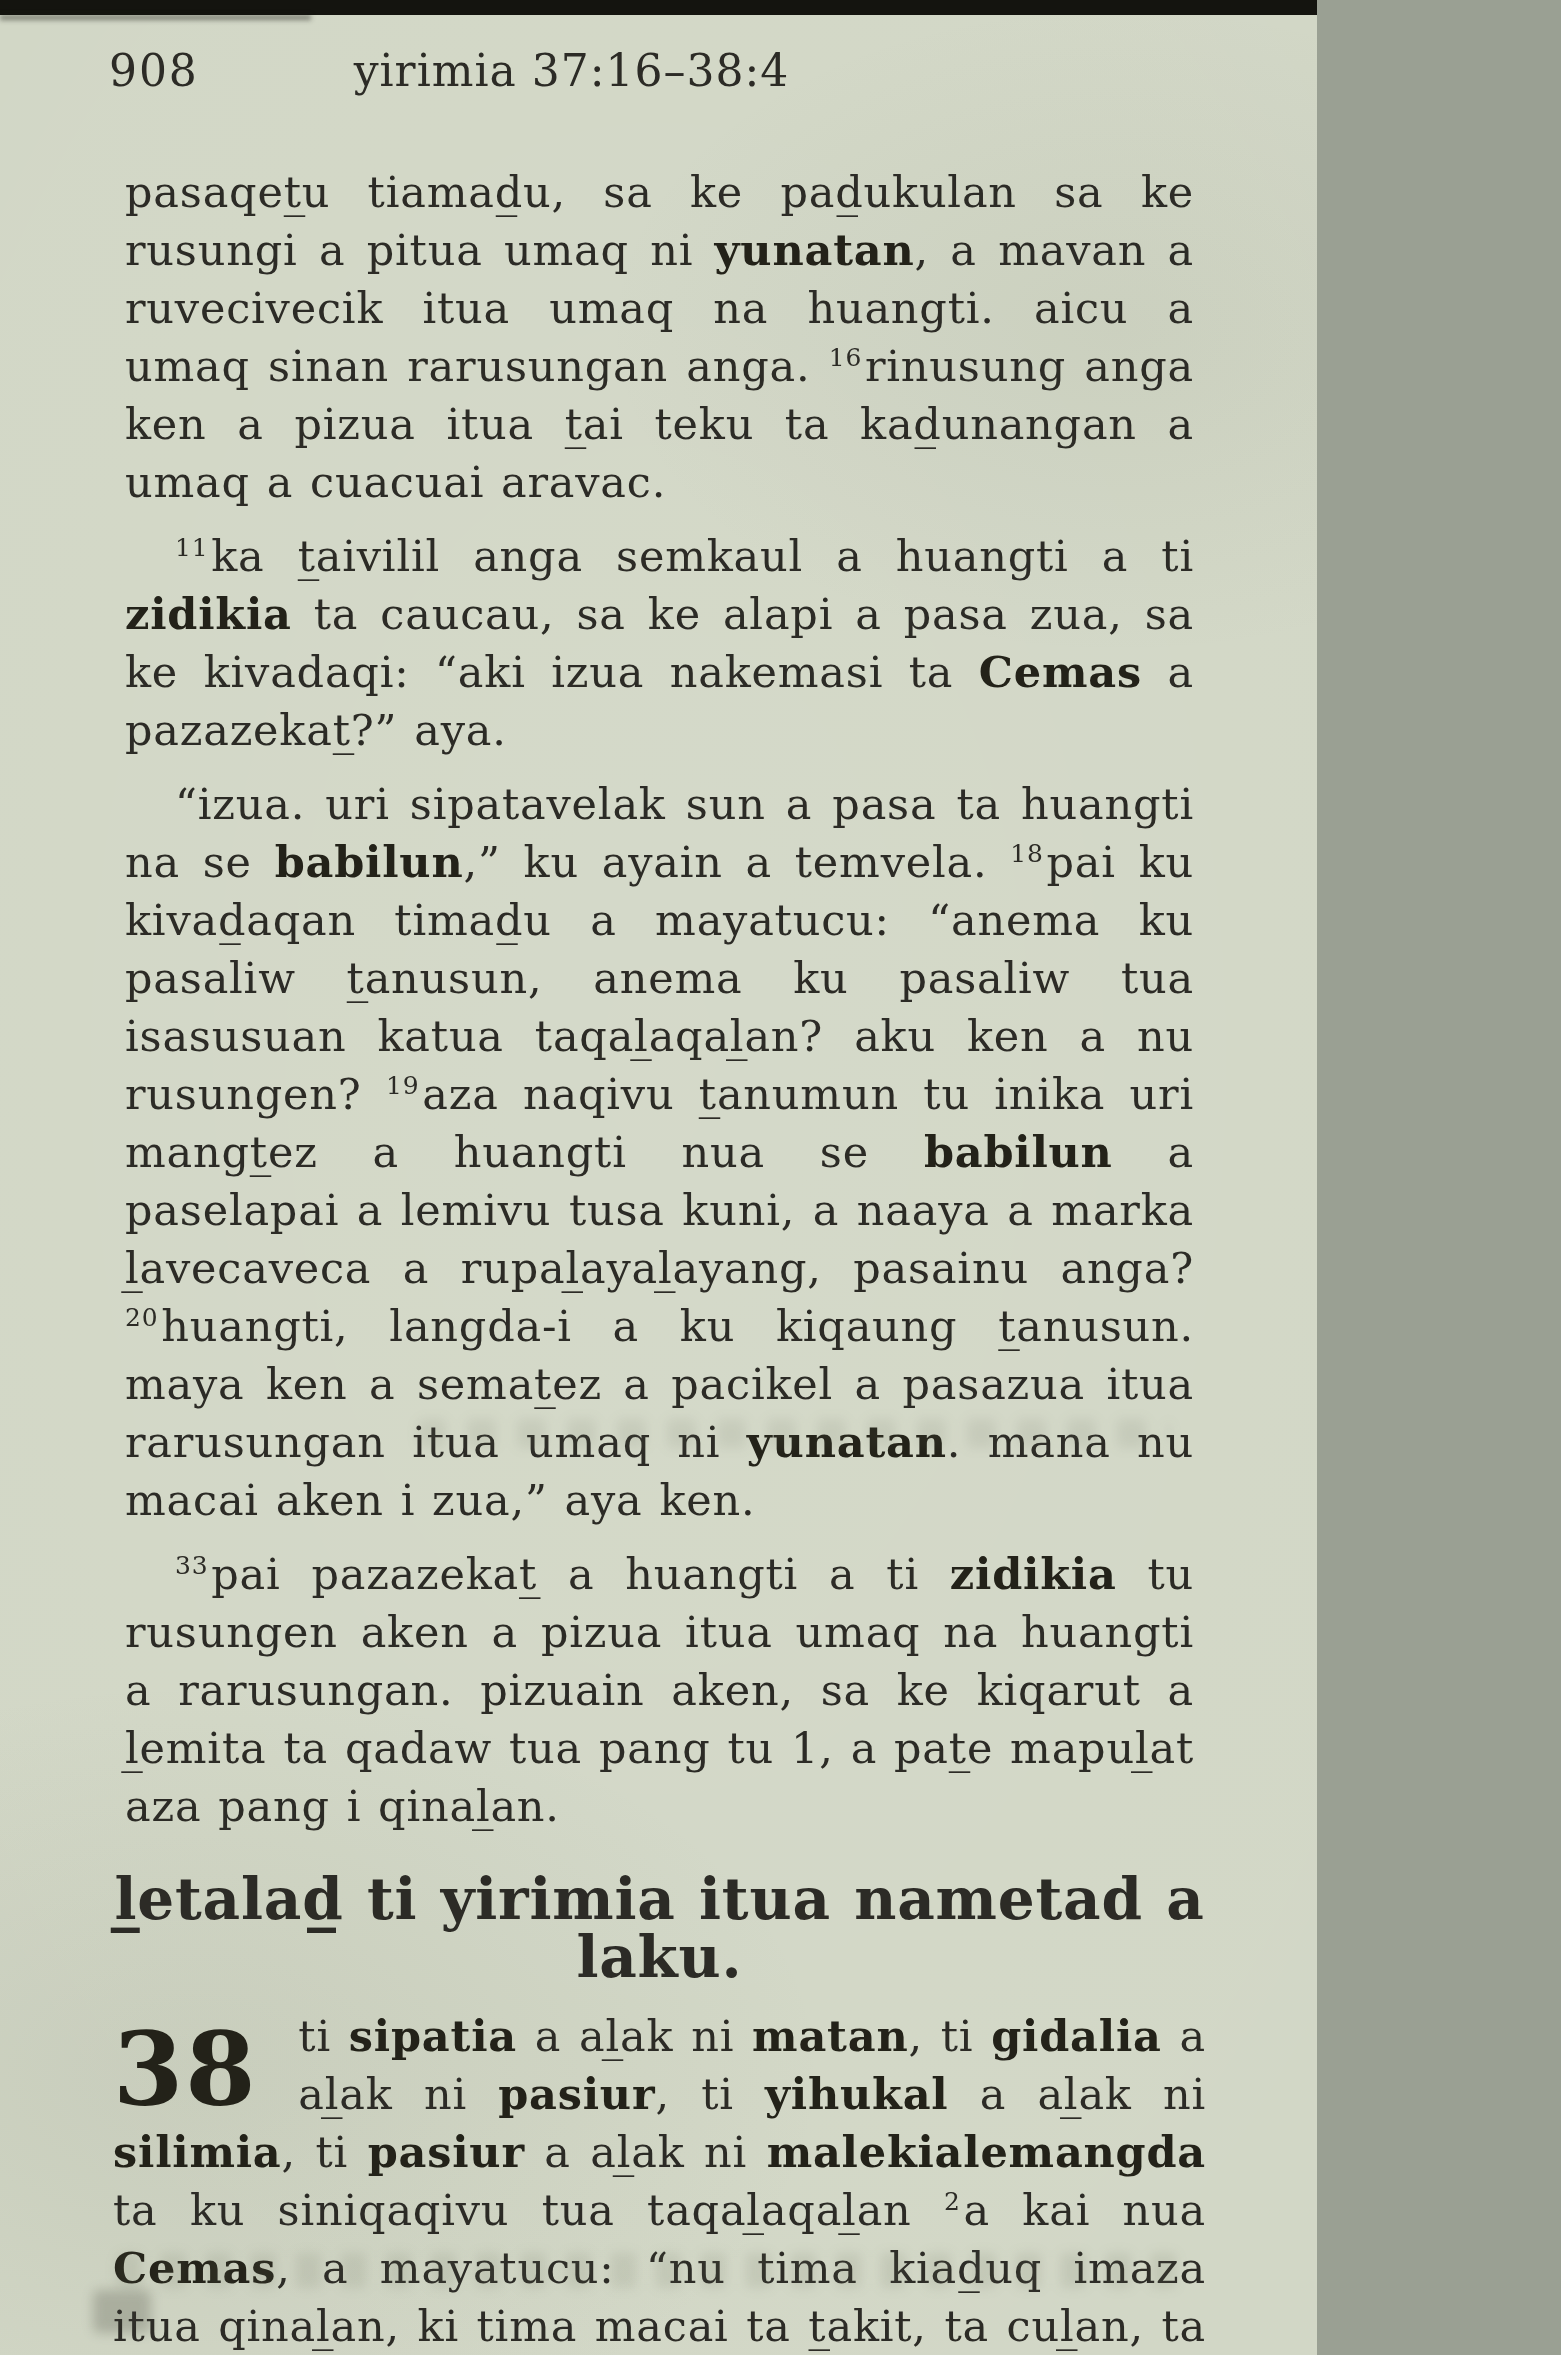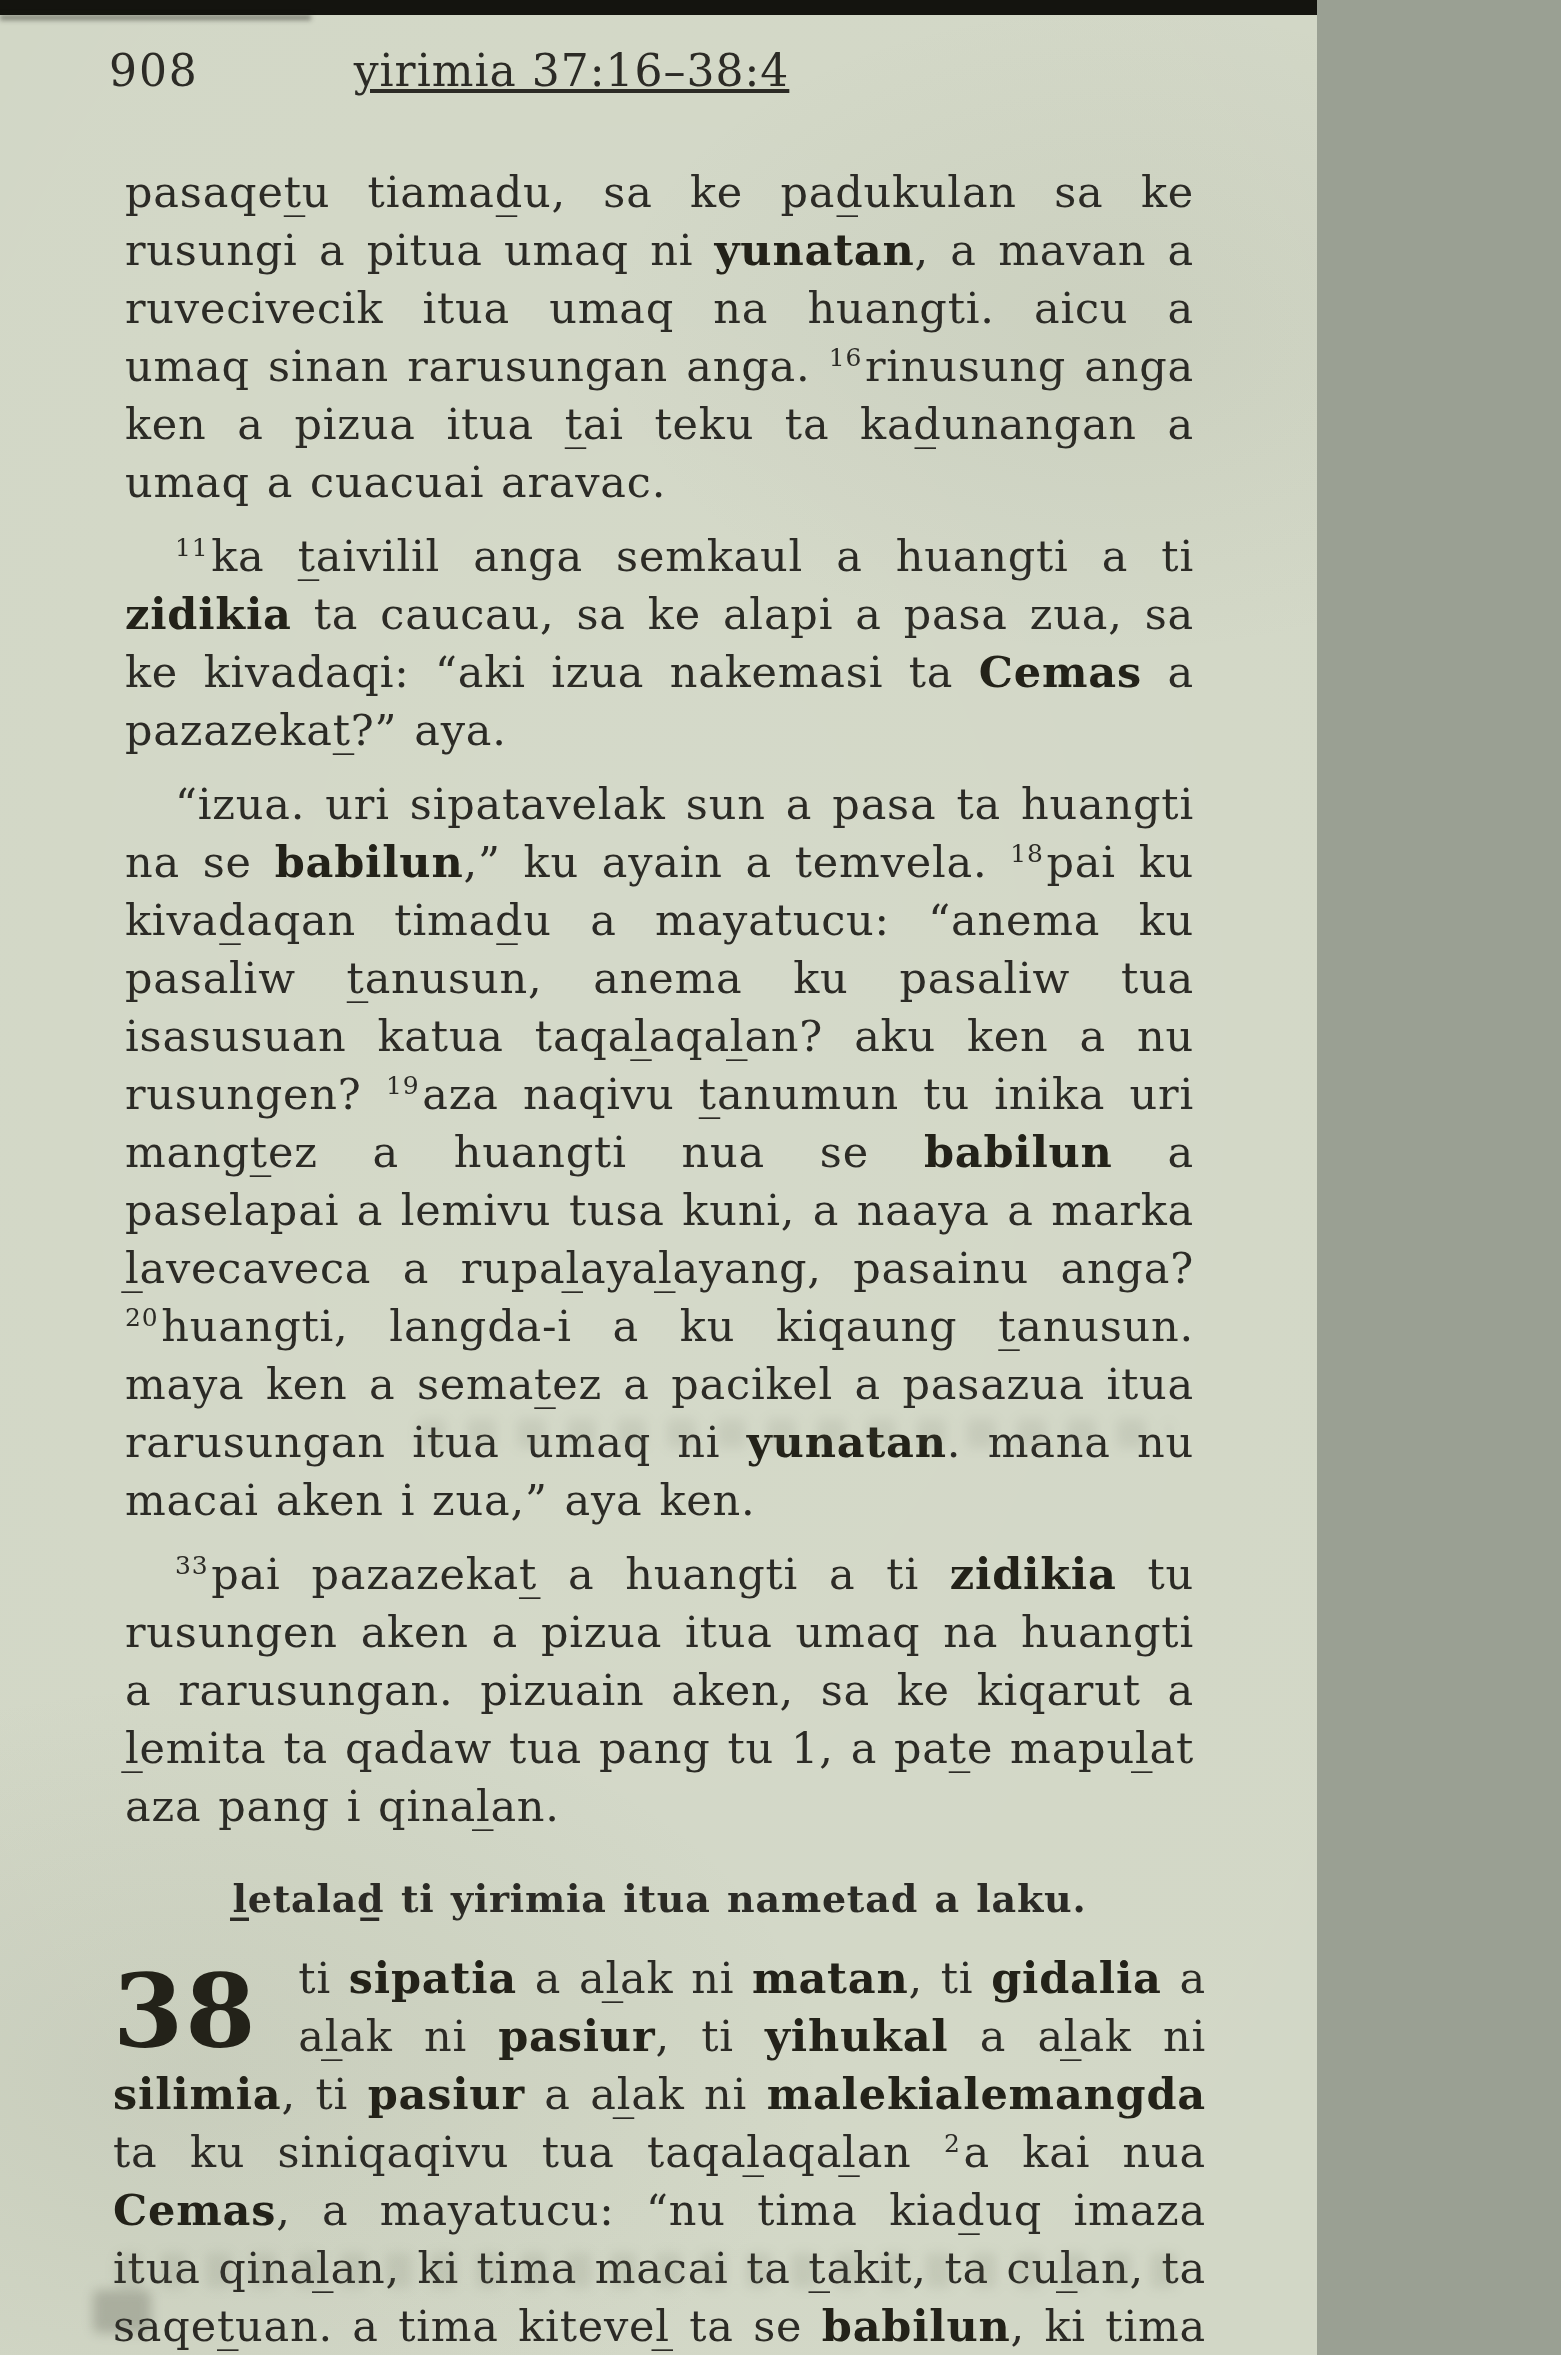--- a/index.html
+++ b/index.html
@@ -13,37 +13,37 @@
       #d2d7c6;
     font-family:"DejaVu Serif","Liberation Serif",serif;
     color:#2c2b26;
     overflow:hidden;
   }
   .topbar{position:absolute;top:0;left:0;width:100%;height:14.6px;background:#14140f;}
   .topbar-edge{position:absolute;top:14.6px;left:0;width:311px;height:5.8px;background:rgba(20,20,15,0.45);filter:blur(2.9px);}
 
   .header{position:absolute;top:45px;left:109px;right:109px;height:62px;font-size:44px;}
   .page-number{position:absolute;left:0;top:0;letter-spacing:1.9px;}
-  .running-head{position:absolute;left:0;right:0;top:0;text-align:center;transform:translateX(-87px);letter-spacing:1px;text-decoration:underline;}
+  .running-head{position:absolute;left:0;right:0;top:0;text-align:center;transform:translateX(-87px);letter-spacing:1px;}
 
   .body{
     position:absolute;top:147px;left:109px;right:107px;
     font-size:43px;line-height:58px;
     letter-spacing:0.8px;word-spacing:2.4px;
     text-align:justify;
     hyphens:none;
   }
   .para{margin:16px;}
   .para.indent{text-indent:50px;}
   sup{font-size:0.58em;line-height:0;vertical-align:super;margin-right:2.9px;}
   b{font-weight:bold;color:#232219;}
 
   .section-heading{
     margin:35px 0 21.3px 0;
-    font-size:38px;font-weight:bold;
+    font-size:58px;font-weight:bold;
     text-align:center;letter-spacing:0.8px;
   }
   .chapter-para{margin:4px;}
   .dropcap{
     float:left;font-weight:bold;
     font-size:101px;line-height:105px;
     margin:9.7px 41px 0 0;
     letter-spacing:1.9px;
     color:#232219;
   }

